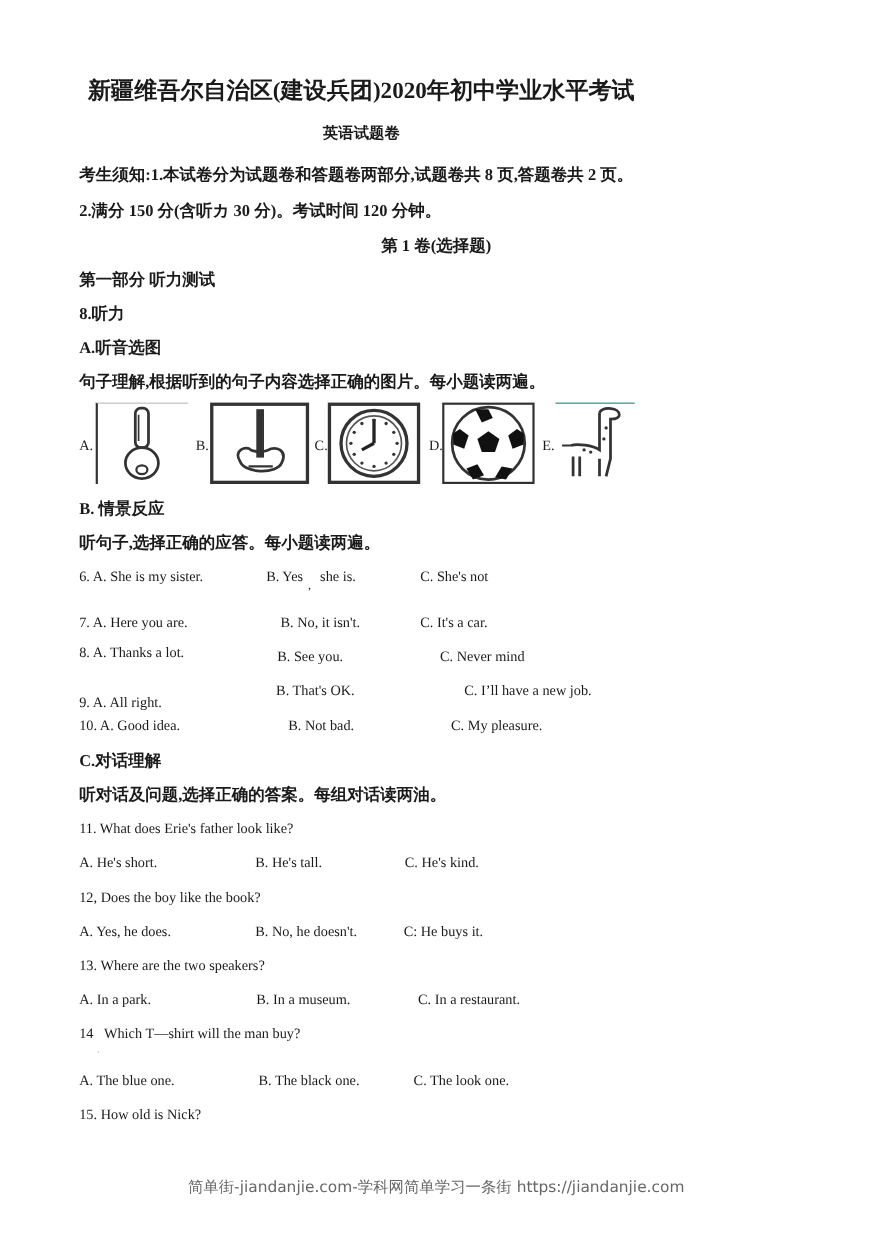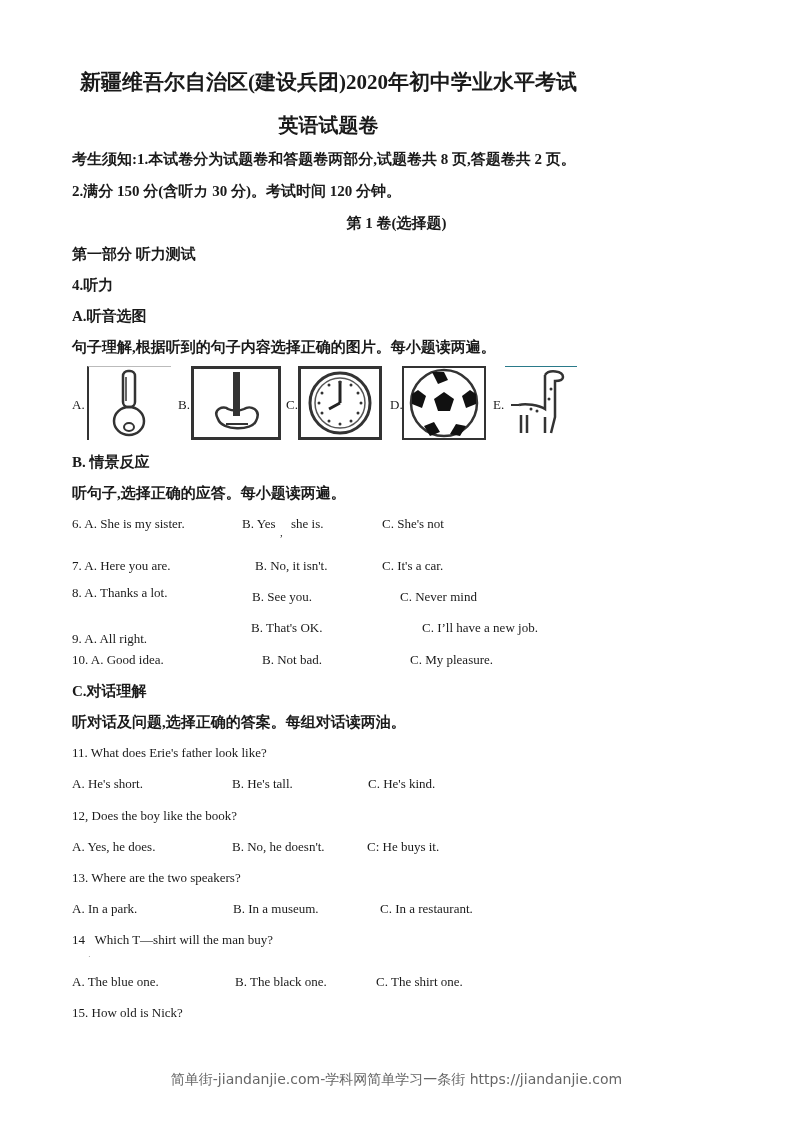--- a/index.html
+++ b/index.html
@@ -12,28 +12,28 @@
   .bold { font-weight: bold; font-size: 15px; }
   .norm { font-size: 13px; }
   .pic { position: absolute; top: 366px; height: 74px; box-sizing: border-box; background: #fff; }
   .lbl { position: absolute; top: 397px; font-size: 13px; }
   .footer { font-family: "DejaVu Sans", sans-serif; font-size: 14px; color: #666; left: 0; width: 793px; text-align: center; }
 </style>
 </head>
 <body>
 
 <div class="abs title" style="top:68px;">新疆维吾尔自治区(建设兵团)2020年初中学业水平考试</div>
-<div class="abs title" style="top:112px; font-size:20px;">英语试题卷</div>
+<div class="abs title" style="top:112px; font-size:14px;">英语试题卷</div>
 
 <div class="abs bold" style="left:72px; top:150px;">考生须知:1.本试卷分为试题卷和答题卷两部分,试题卷共 8 页,答题卷共 2 页。</div>
 <div class="abs bold" style="left:72px; top:182px;">2.满分 150 分(含听カ 30 分)。考试时间  120 分钟。</div>
 <div class="abs bold" style="left:0; width:793px; text-align:center; top:214px;">第 1 卷(选择题)</div>
 
 <div class="abs bold" style="left:72px; top:245px;">第一部分  听力测试</div>
-<div class="abs bold" style="left:72px; top:276px;">4.听力</div>
+<div class="abs bold" style="left:72px; top:276px;">8.听力</div>
 <div class="abs bold" style="left:72px; top:307px;">A.听音选图</div>
 <div class="abs bold" style="left:72px; top:338px;">句子理解,根据听到的句子内容选择正确的图片。每小题读两遍。</div>
 
 <span class="lbl" style="left:72px;">A.</span>
 <div class="pic" style="left:87px; width:84px; border-left:2px solid #333; border-top:1px solid #bbb;">
   <svg width="84" height="74" viewBox="0 0 84 74">
     <rect x="34" y="4" width="12" height="36" rx="5" fill="none" stroke="#333" stroke-width="2.5"></rect>
     <line x1="37" y1="10" x2="37" y2="34" stroke="#333" stroke-width="1.5"></line>
     <ellipse cx="40" cy="54" rx="15" ry="14" fill="none" stroke="#333" stroke-width="2.5"></ellipse>
     <ellipse cx="40" cy="60" rx="5" ry="4" fill="none" stroke="#333" stroke-width="2"></ellipse>
@@ -148,19 +148,19 @@
   <span class="abs norm" style="left:72px; top:870px;">13. Where are the two speakers?</span>
   <span class="abs norm" style="left:72px; top:901px;">A. In a park.</span>
   <span class="abs norm" style="left:233px; top:901px;">B. In a museum.</span>
   <span class="abs norm" style="left:380px; top:901px;">C. In a restaurant.</span>
 </div>
 <div>
   <span class="abs norm" style="left:72px; top:932px; white-space:pre;">14   Which T—shirt will the man buy?</span>
   <span class="abs" style="left:88px; top:952px; font-size:8px; color:#777;">·</span>
   <span class="abs norm" style="left:72px; top:974px;">A. The blue one.</span>
   <span class="abs norm" style="left:235px; top:974px;">B. The black one.</span>
-  <span class="abs norm" style="left:376px; top:974px;">C. The shirt one.</span>
+  <span class="abs norm" style="left:376px; top:974px;">C. The look one.</span>
 </div>
 <div>
   <span class="abs norm" style="left:72px; top:1005px;">15. How old is Nick?</span>
 </div>
 
 <div class="abs footer" style="top:1071px;">简单街-jiandanjie.com-学科网简单学习一条街 https://jiandanjie.com</div>
 
 </body></html>

